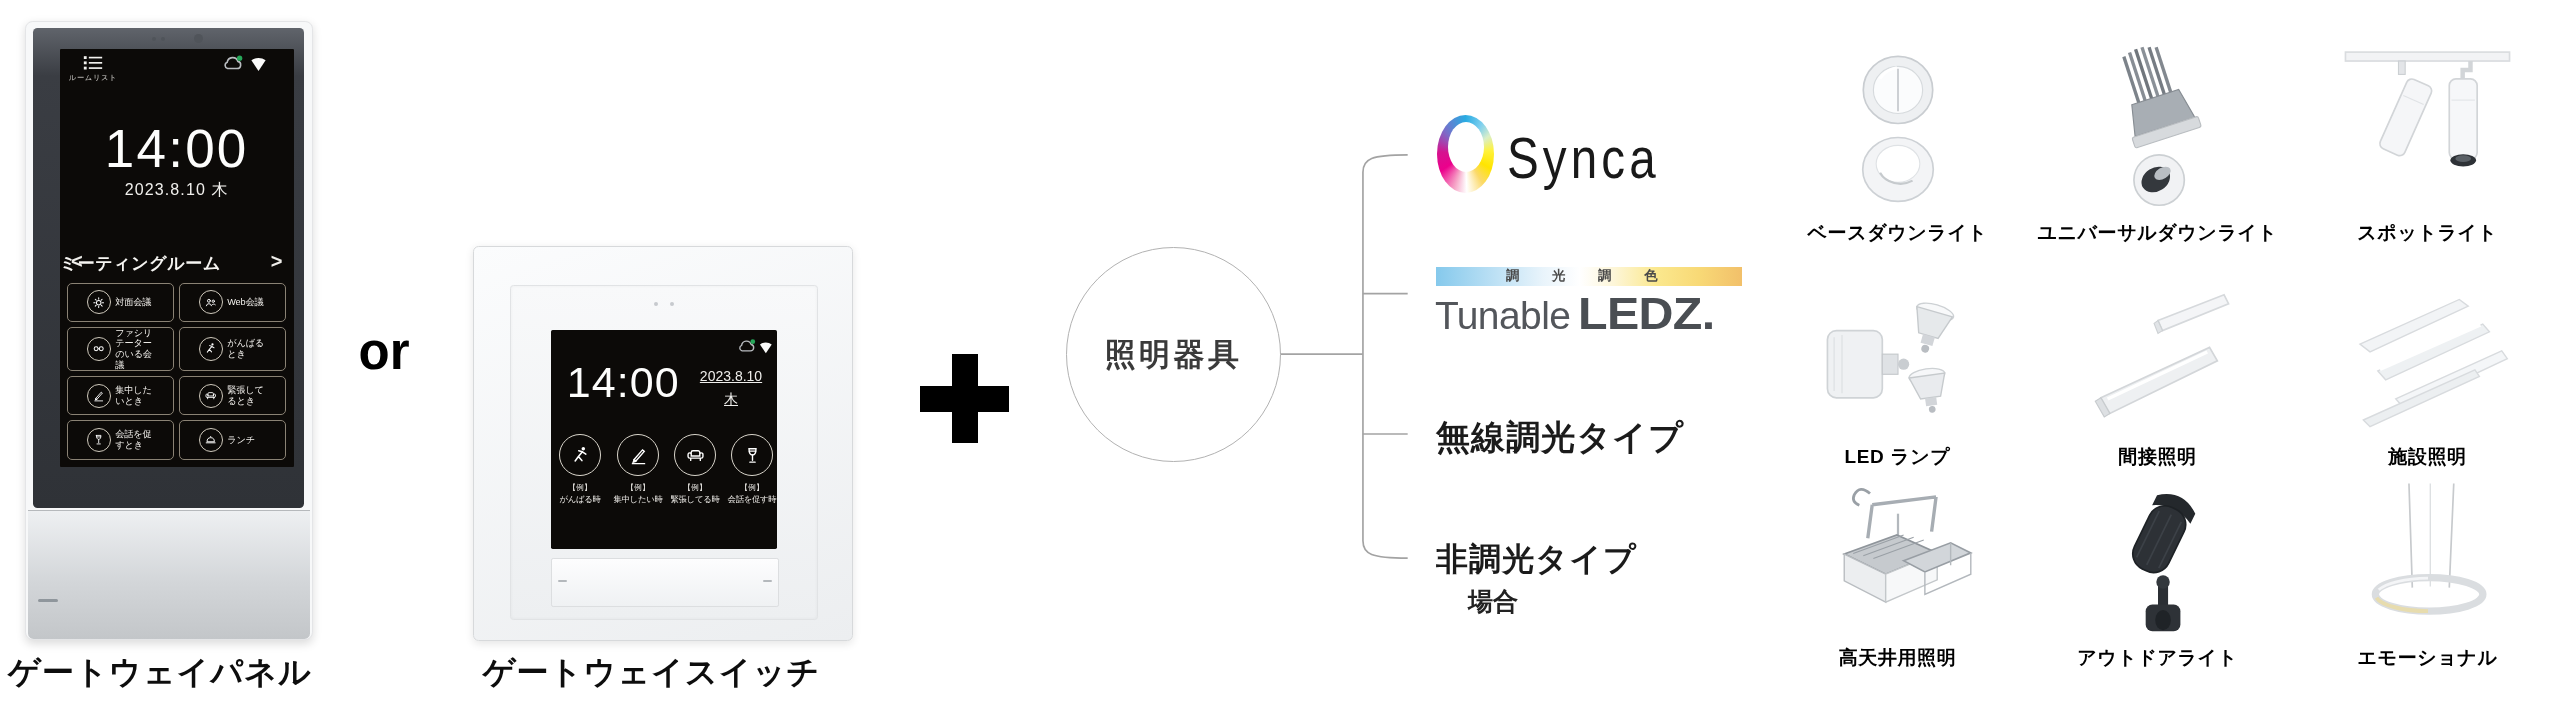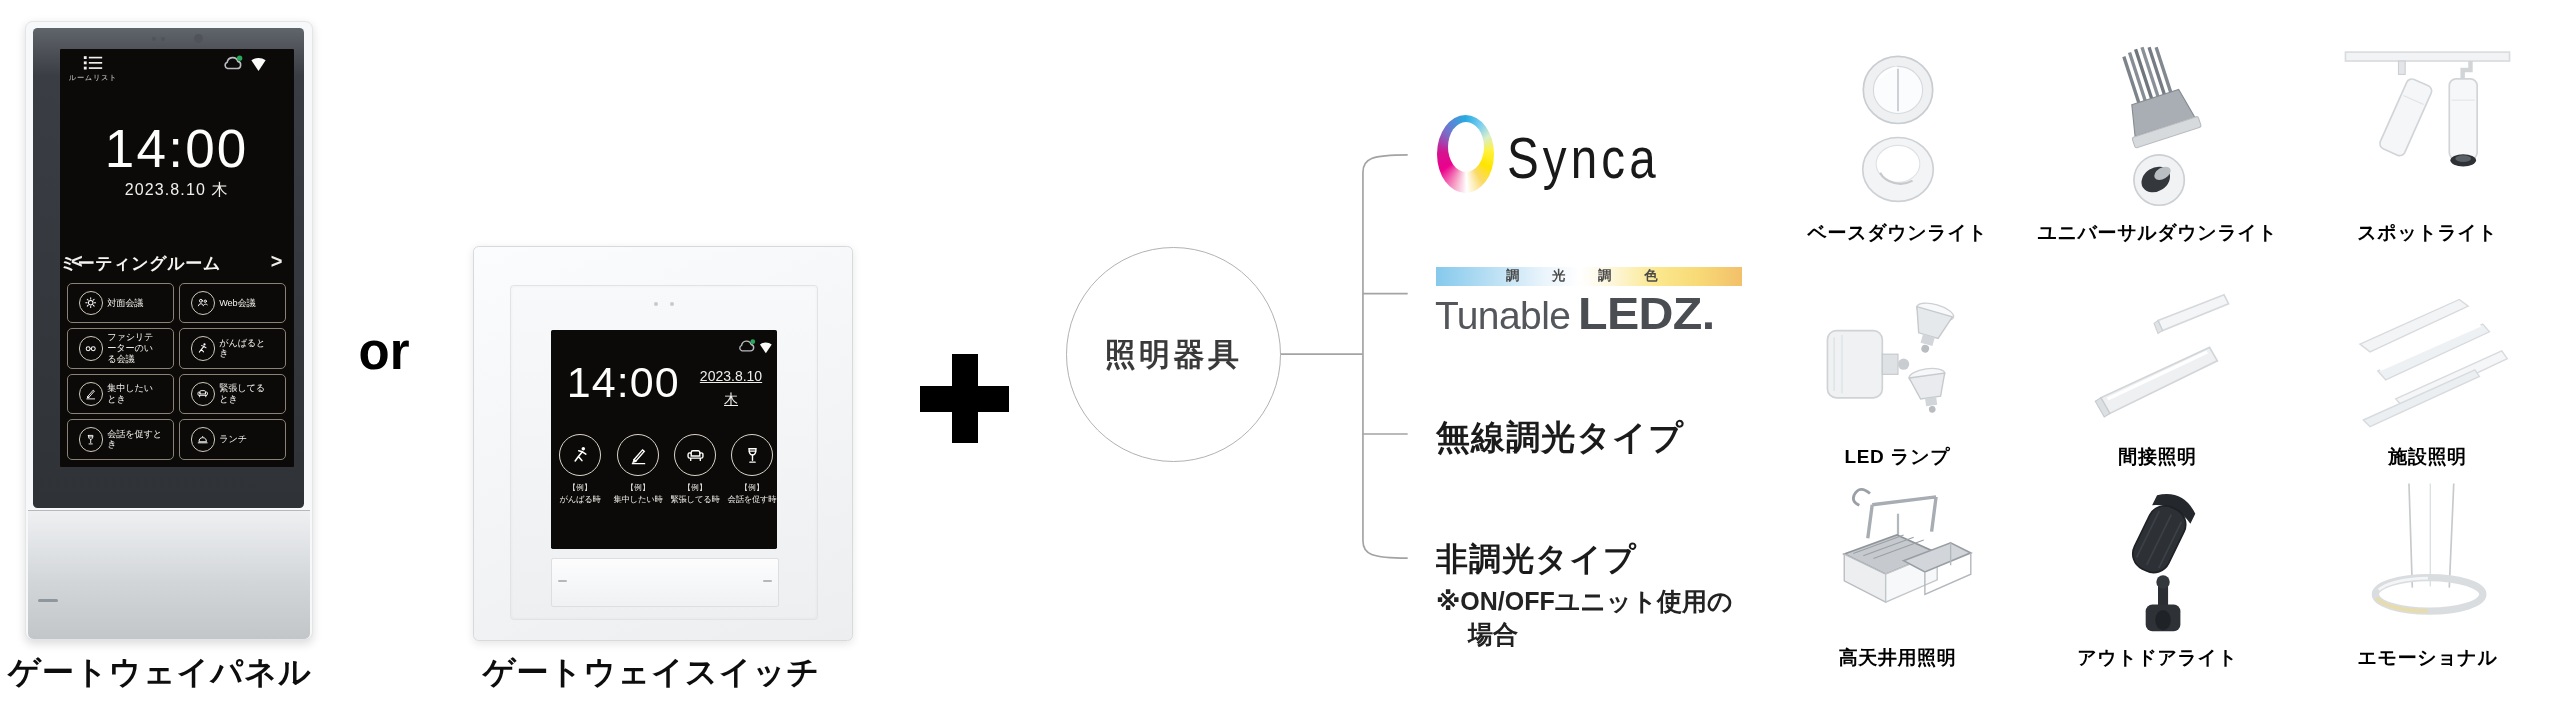--- a/index.html
+++ b/index.html
@@ -25,21 +25,21 @@
   .p-cloud{position:absolute;right:49px;top:5.6px;}
   .p-wifi{position:absolute;right:26px;top:6.7px;}
   .p-clock{position:absolute;left:0;top:69px;width:100%;text-align:center;font-size:53px;color:#fdfdfc;letter-spacing:2.2px;}
   .p-date{position:absolute;left:0;top:131px;width:100%;text-align:center;font-size:16px;color:#f0efec;letter-spacing:1.1px;}
   .p-room-row{position:absolute;left:0;top:201px;width:100%;height:24.6px;}
   .p-room-name{position:absolute;left:0;top:2.2px;width:100%;text-align:left;font-size:17px;font-weight:bold;color:#f6f5f2;letter-spacing:0.6px;}
   .p-chev{position:absolute;top:0;font-size:20px;color:#efeeea;font-weight:bold;cursor:default;}
   .p-chev.left{left:11.2px;} .p-chev.right{right:11.2px;}
   .p-grid{position:absolute;left:7.3px;top:234px;width:219px;height:177px;display:grid;
           grid-template-columns:1fr 1fr;grid-auto-rows:1fr;gap:5px;}
-  .pbtn{border:1.1px solid #8a8274;border-radius:5px;display:flex;align-items:center;padding:0 11px;gap:3.9px;color:#f5f3ef;}
+  .pbtn{border:1.1px solid #8a8274;border-radius:5px;display:flex;align-items:center;padding:0 19px;gap:3.9px;color:#f5f3ef;}
   .pbtn-ic{flex:0 0 22.4px;width:22.4px;height:22.4px;border:1.1px solid #cfc9bc;border-radius:50%;
            display:flex;align-items:center;justify-content:center;}
   .pbtn-lb{font-size:9.2px;line-height:1.15;letter-spacing:-0.2px;}
 
   .device-label{top:651px;text-align:center;font-size:32px;font-weight:bold;color:#0d0d0d;letter-spacing:1.1px;}
   .panel-label{left:0;width:320px;}
   .switch-label{left:478px;width:347px;}
 
   .or-text{left:342px;top:322px;width:84px;text-align:center;font-size:51px;font-weight:bold;color:#000;}
 
@@ -327,21 +327,20 @@
   </div>
   <div class="abs tunable-text">
     <span class="tunable-w1">Tunable</span>
     <span class="tunable-w2">LEDZ.</span>
   </div>
 
   <div class="abs branch-title b-wireless">無線調光タイプ</div>
 
   <div class="abs branch-title b-nondim">非調光タイプ</div>
   <div class="abs b-note">
-    <div class="l1">※ON/OFFユニット使用の</div>
     <div class="l2">場合</div>
   </div>
 
   <div class="abs product-grid">
       <div class="pcell">
         <div class="art"><svg width="168" height="168" viewBox="0 0 300 300">
             <ellipse cx="150" cy="82" rx="62" ry="60" fill="#eef0f2" stroke="#c9cdd1" stroke-width="3"></ellipse>
             <ellipse cx="150" cy="82" rx="44" ry="42" fill="#fbfcfd" stroke="#d6dadd" stroke-width="2"></ellipse>
             <path d="M150 44 v76" stroke="#c4c8cc" stroke-width="3"></path>
             <path d="M118 62 a44 42 0 0 1 30 -20" stroke="#ffffff" stroke-width="5" fill="none"></path>

